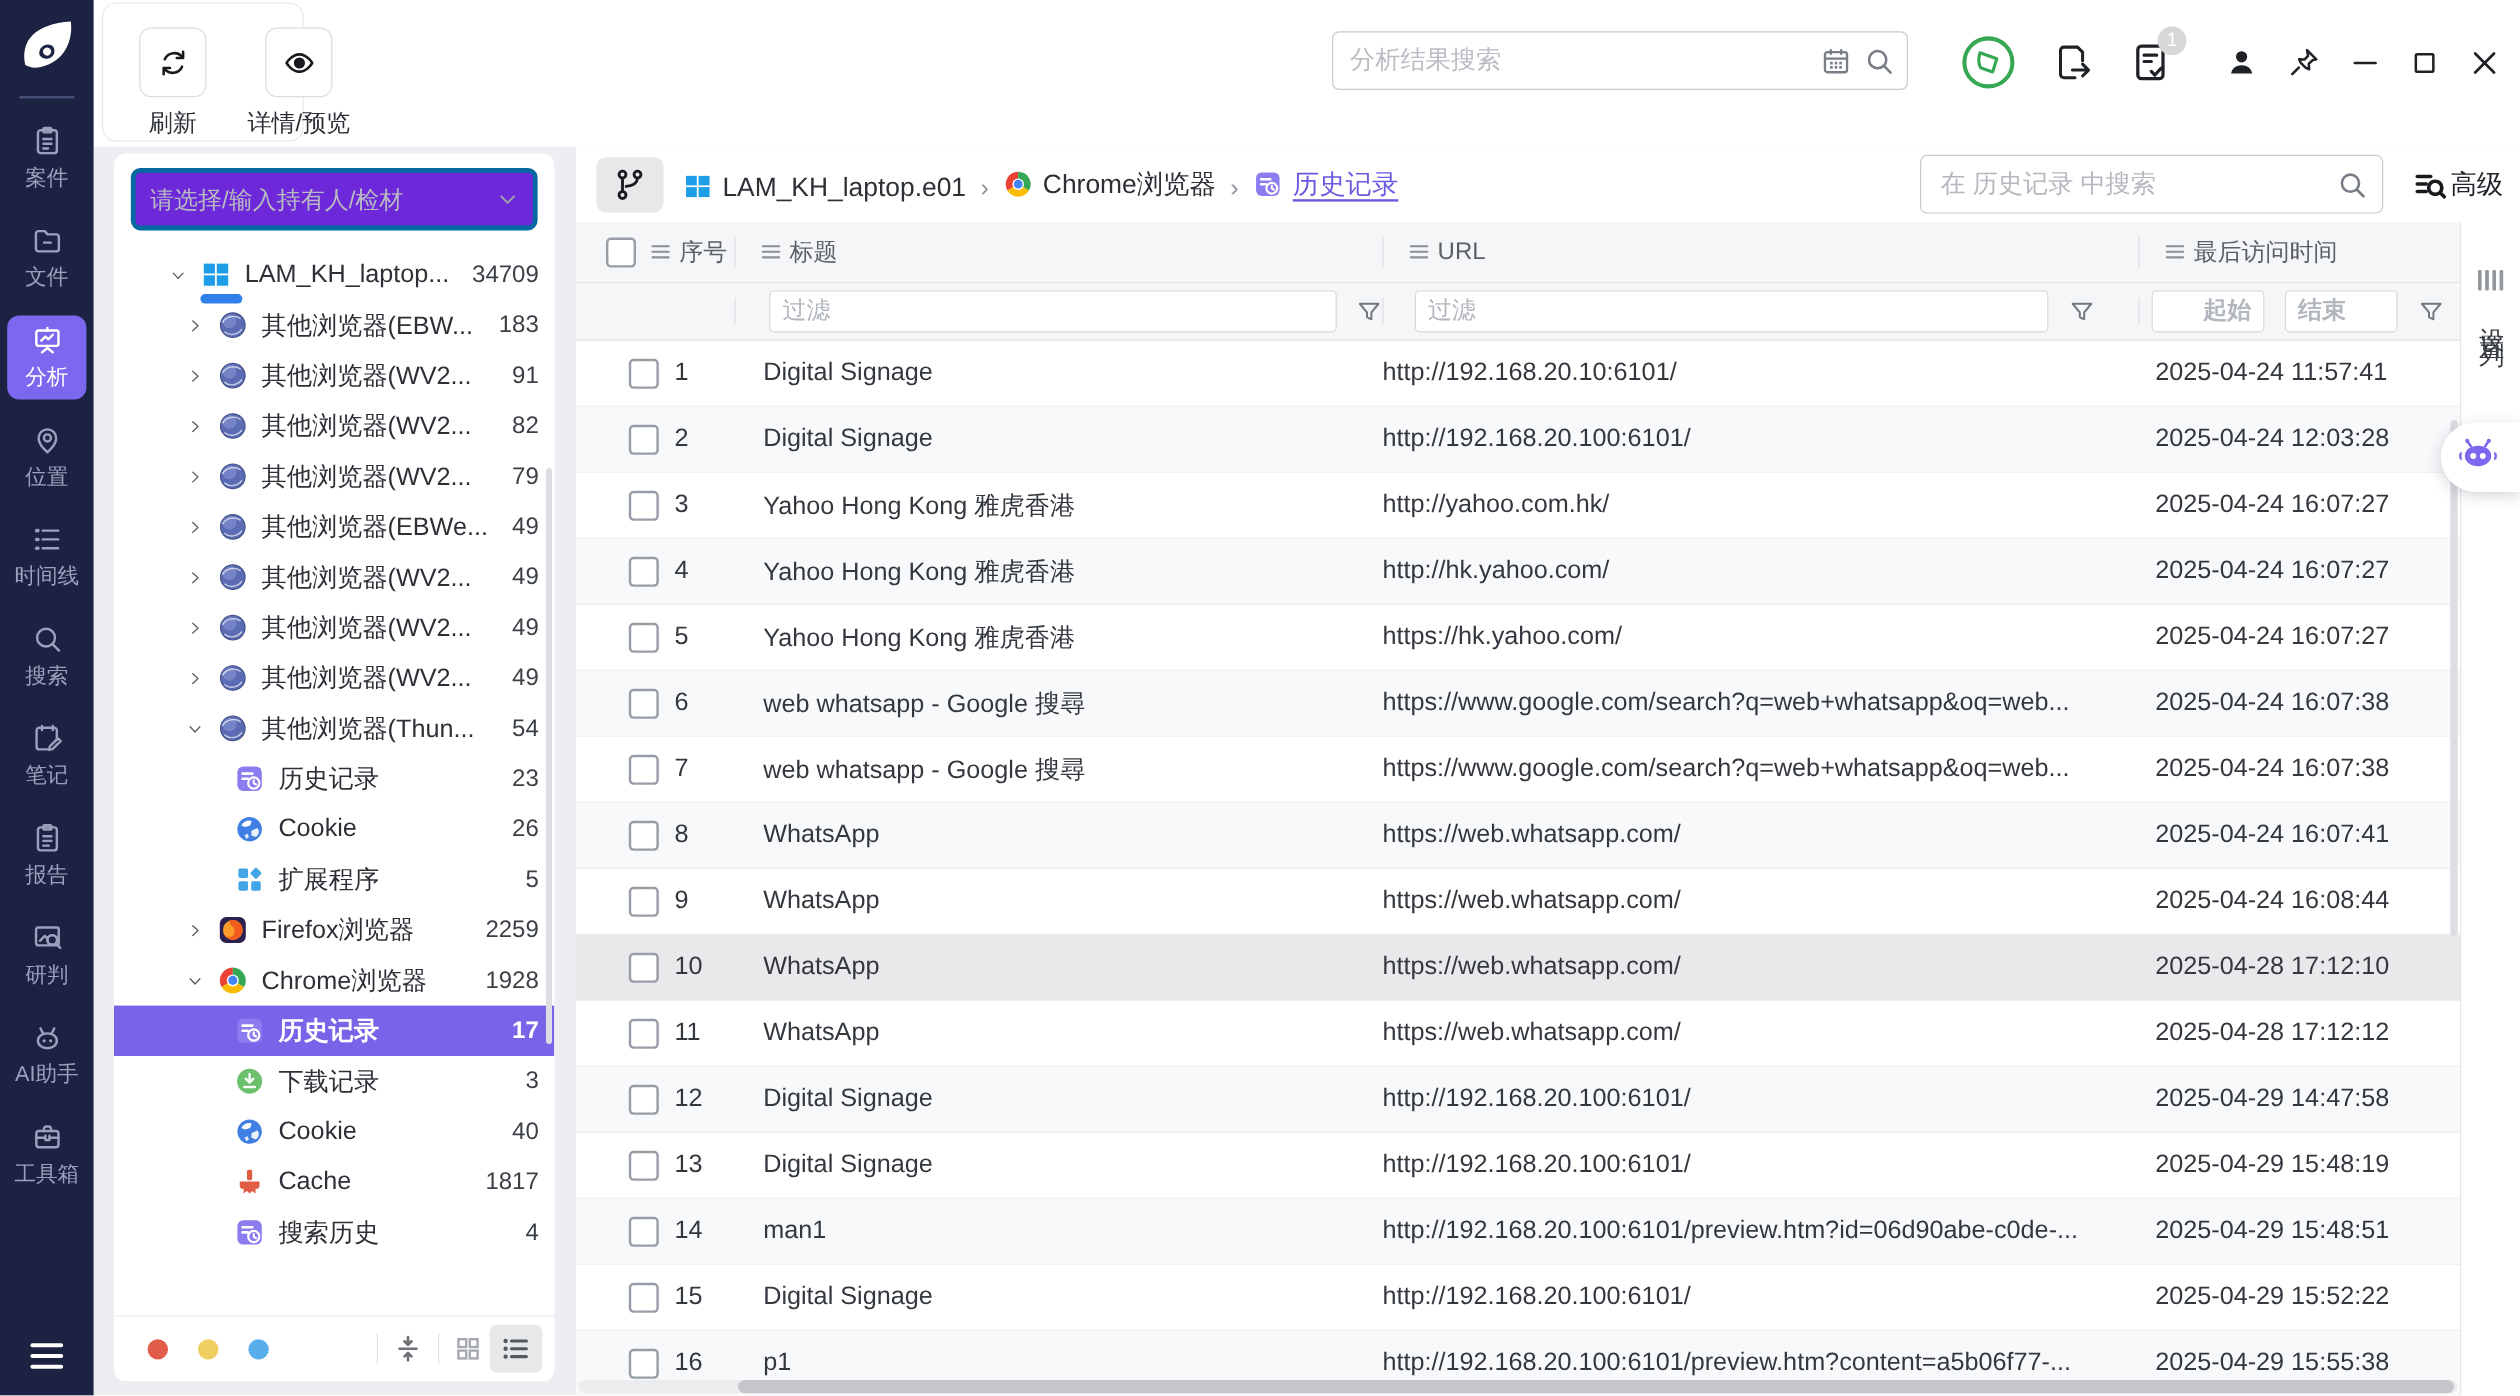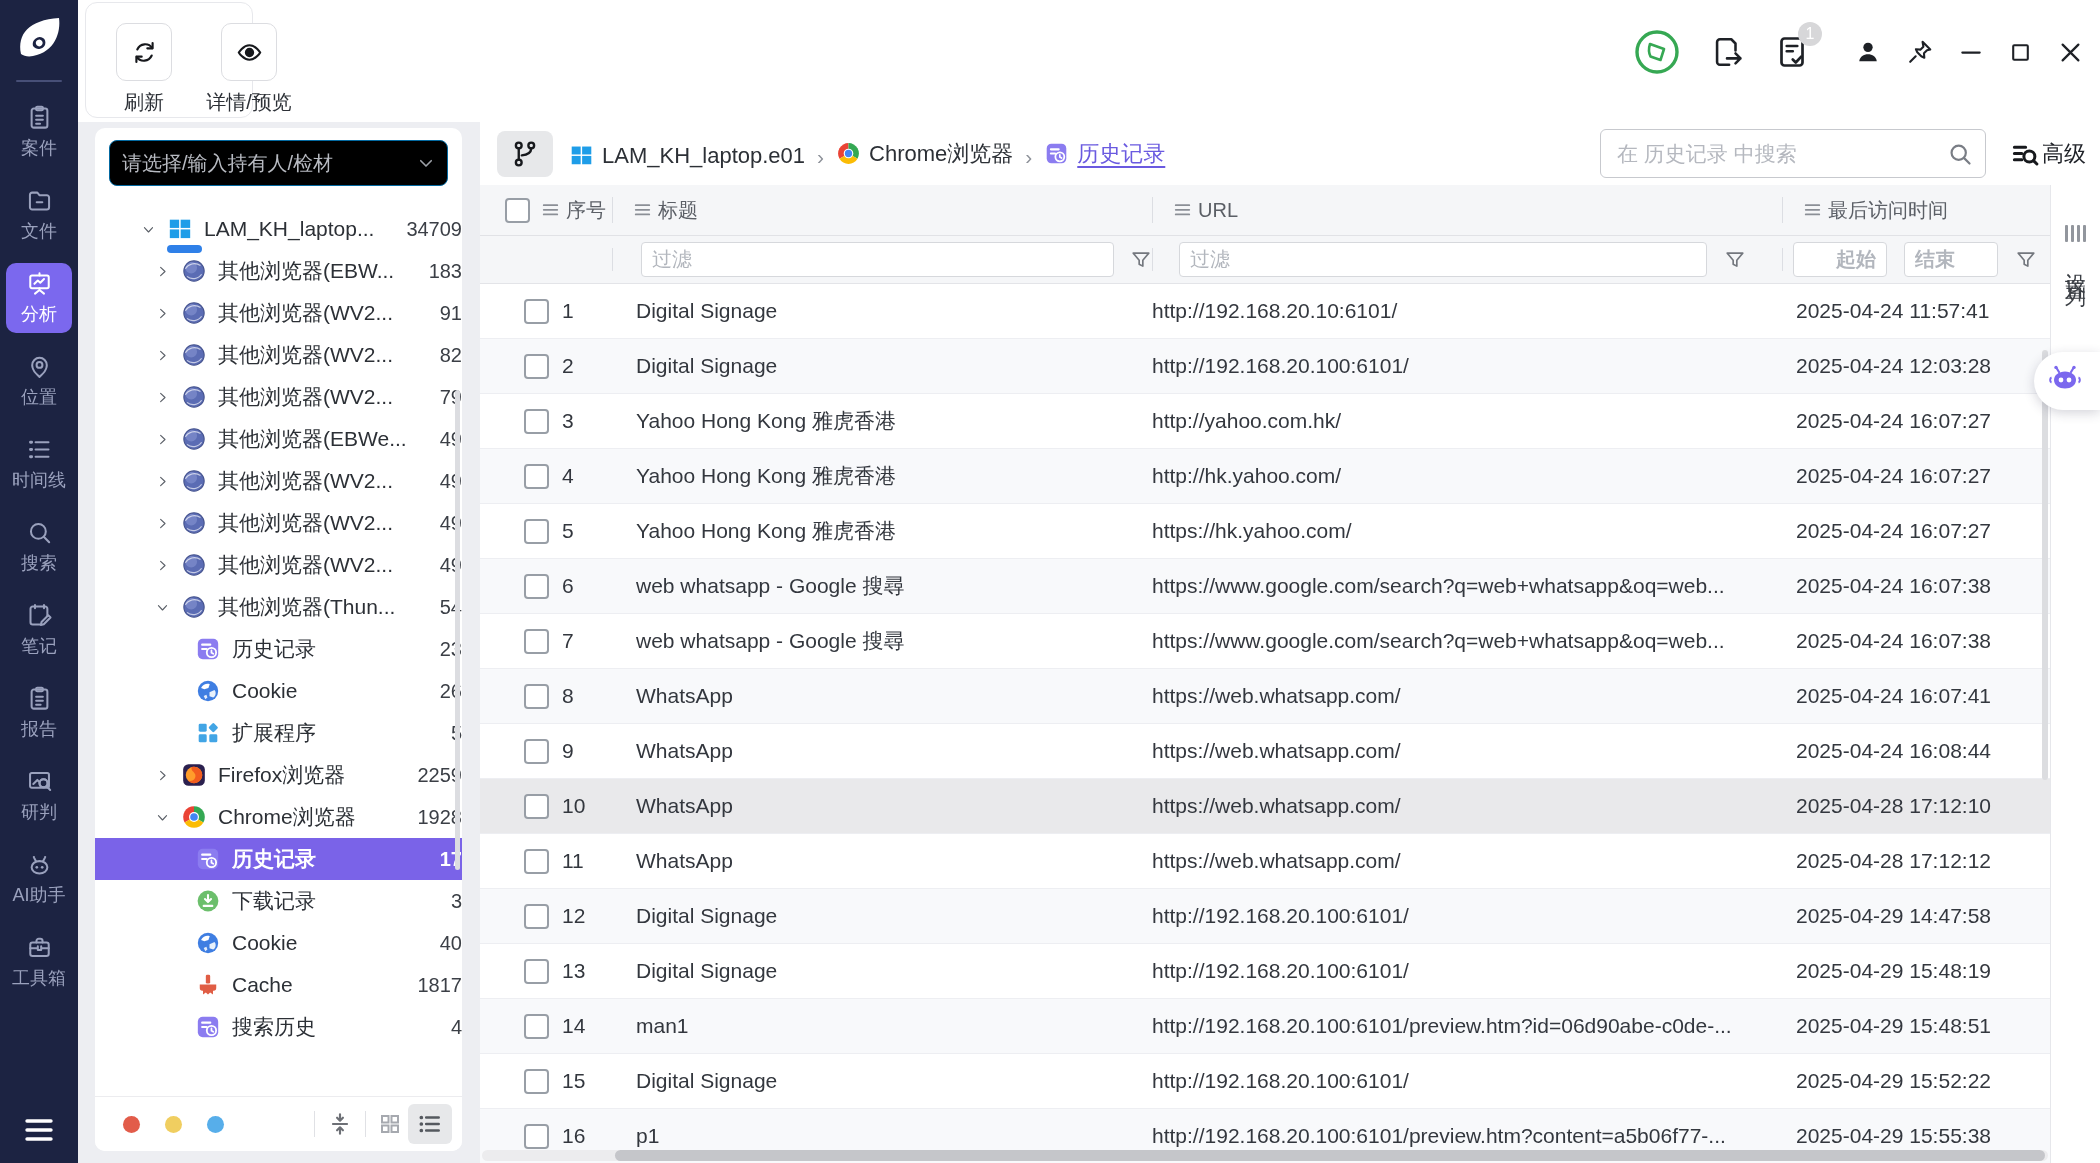--- a/index.html
+++ b/index.html
@@ -40,26 +40,26 @@
   .hd-it{margin-left:30px;position:relative;cursor:pointer;display:flex;align-items:center}
   .badge{position:absolute;top:-12px;right:-12px;width:24px;height:24px;border-radius:50%;background:#d7d7d9;
          color:#fff;font-size:16px;display:flex;align-items:center;justify-content:center}
 
   
   .content{position:absolute;left:78px;top:122px;right:0;bottom:0;background:#edeef2}
 
   
   .tree-card{position:absolute;left:17px;top:6px;width:367px;bottom:12px;background:#fff;
              border-radius:10px;overflow:hidden}
-  .tree-select{position:absolute;left:14px;right:14px;top:12px;height:44px;border:1px solid #0369a1;
-               border-radius:8px;display:flex;align-items:center;padding:0 12px;cursor:pointer;background:#000000}
+  .tree-select{position:absolute;left:14px;right:14px;top:12px;height:44px;border:4px solid #0369a1;
+               border-radius:8px;display:flex;align-items:center;padding:0 12px;cursor:pointer;background:#6d28d9}
   .tree-select .ph{flex:1;color:#b7bac1;font-size:20px;white-space:nowrap;overflow:hidden}
   .tree-select .chev{width:18px;height:18px;color:#9da1a8;flex:none}
   .tree-list{position:absolute;left:0;right:0;top:80px;bottom:55px;overflow:hidden}
-  .t-row{height:42px;display:flex;align-items:center;font-size:21px;cursor:pointer;position:relative}
+  .t-row{height:42px;display:flex;align-items:center;padding-right:13px;font-size:21px;cursor:pointer;position:relative}
   .t-arrow{width:26px;height:16px;color:#5a5f67;flex:none;display:flex;align-items:center}
   .t-arrow svg{width:15px;height:15px}
   .t-ic{width:26px;height:26px;flex:none;margin-right:11px;position:relative}
   .t-label{flex:1;white-space:nowrap;overflow:hidden;text-overflow:ellipsis;color:#2c3036}
   .t-count{font-size:20px;color:#3b3f46;margin-left:1px}
   .t-row.lv0{padding-left:46px}.t-row.lv1{padding-left:60px}.t-row.lv2{padding-left:100px}
   .t-row.selected{background:#7a63e8}
   .t-row.selected .t-label,.t-row.selected .t-count{color:#fff;font-weight:bold}
   .prog{position:absolute;left:72px;top:37px;width:35px;height:8px;border-radius:4px;background:#2f80e8}
   .tree-scrollbar{position:absolute;right:2px;top:262px;width:5px;height:480px;border-radius:3px;background:#dcdde1}
@@ -286,20 +286,36 @@
           <span class="tb-ic">
         <svg viewBox="0 0 24 24" fill="none" stroke="currentColor" stroke-width="1.9" stroke-linejoin="round">
           <path d="M2.5 12S6.2 5.6 12 5.6 21.5 12 21.5 12 17.8 18.4 12 18.4 2.5 12 2.5 12z"></path>
           <circle cx="12" cy="12" r="3.2" fill="currentColor"></circle>
             </svg>
       </span>
         </span>
       <span class="tb-lb">详情/预览</span>
     </div>
 
+    <div class="g-search">
+      <input placeholder="分析结果搜索" style="">
+      <span class="g-ic">
+        <svg viewBox="0 0 24 24" fill="none" stroke="currentColor" stroke-width="1.8">
+          <rect x="3.5" y="5" width="17" height="15.5" rx="2"></rect>
+            <path d="M3.5 10h17M8 2.8v4.2M16 2.8v4.2"></path>
+          <path d="M7.5 13.5h2M11 13.5h2M14.5 13.5h2M7.5 16.8h2M11 16.8h2M14.5 16.8h2" stroke-width="2.2"></path>
+          </svg>
+      </span>
+      <span class="g-ic">
+        <svg viewBox="0 0 24 24" fill="none" stroke="currentColor" stroke-width="2" stroke-linecap="round">
+          <circle cx="10.8" cy="10.8" r="6.6"></circle>
+            <path d="M15.8 15.8l5 5"></path>
+          </svg>
+      </span>
+    </div>
 
     <div class="hd-icons">
       <span class="hd-it" style="margin-left:0">
         <svg width="46" height="46" viewBox="0 0 46 46">
             <circle cx="23" cy="23" r="20" fill="none" stroke="#36a853" stroke-width="3.4"></circle>
           <path d="M16 15l14 5-3.5 11-10-3.5c-2-4-1.8-8.5-.5-12.5z" fill="none" stroke="#36a853" stroke-width="2.6" stroke-linejoin="round"></path>
           </svg>
       </span>
       <span class="hd-it">
         <svg width="34" height="34" viewBox="0 0 24 24" fill="none" stroke="currentColor" stroke-width="1.8" stroke-linecap="round" stroke-linejoin="round">

